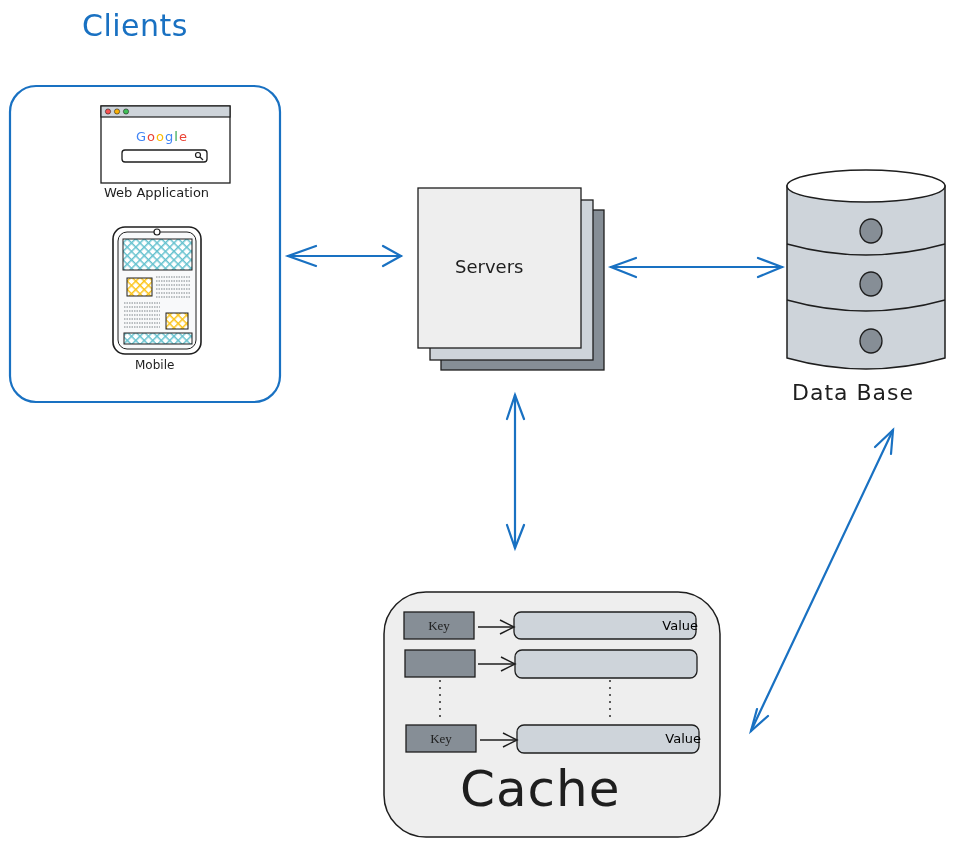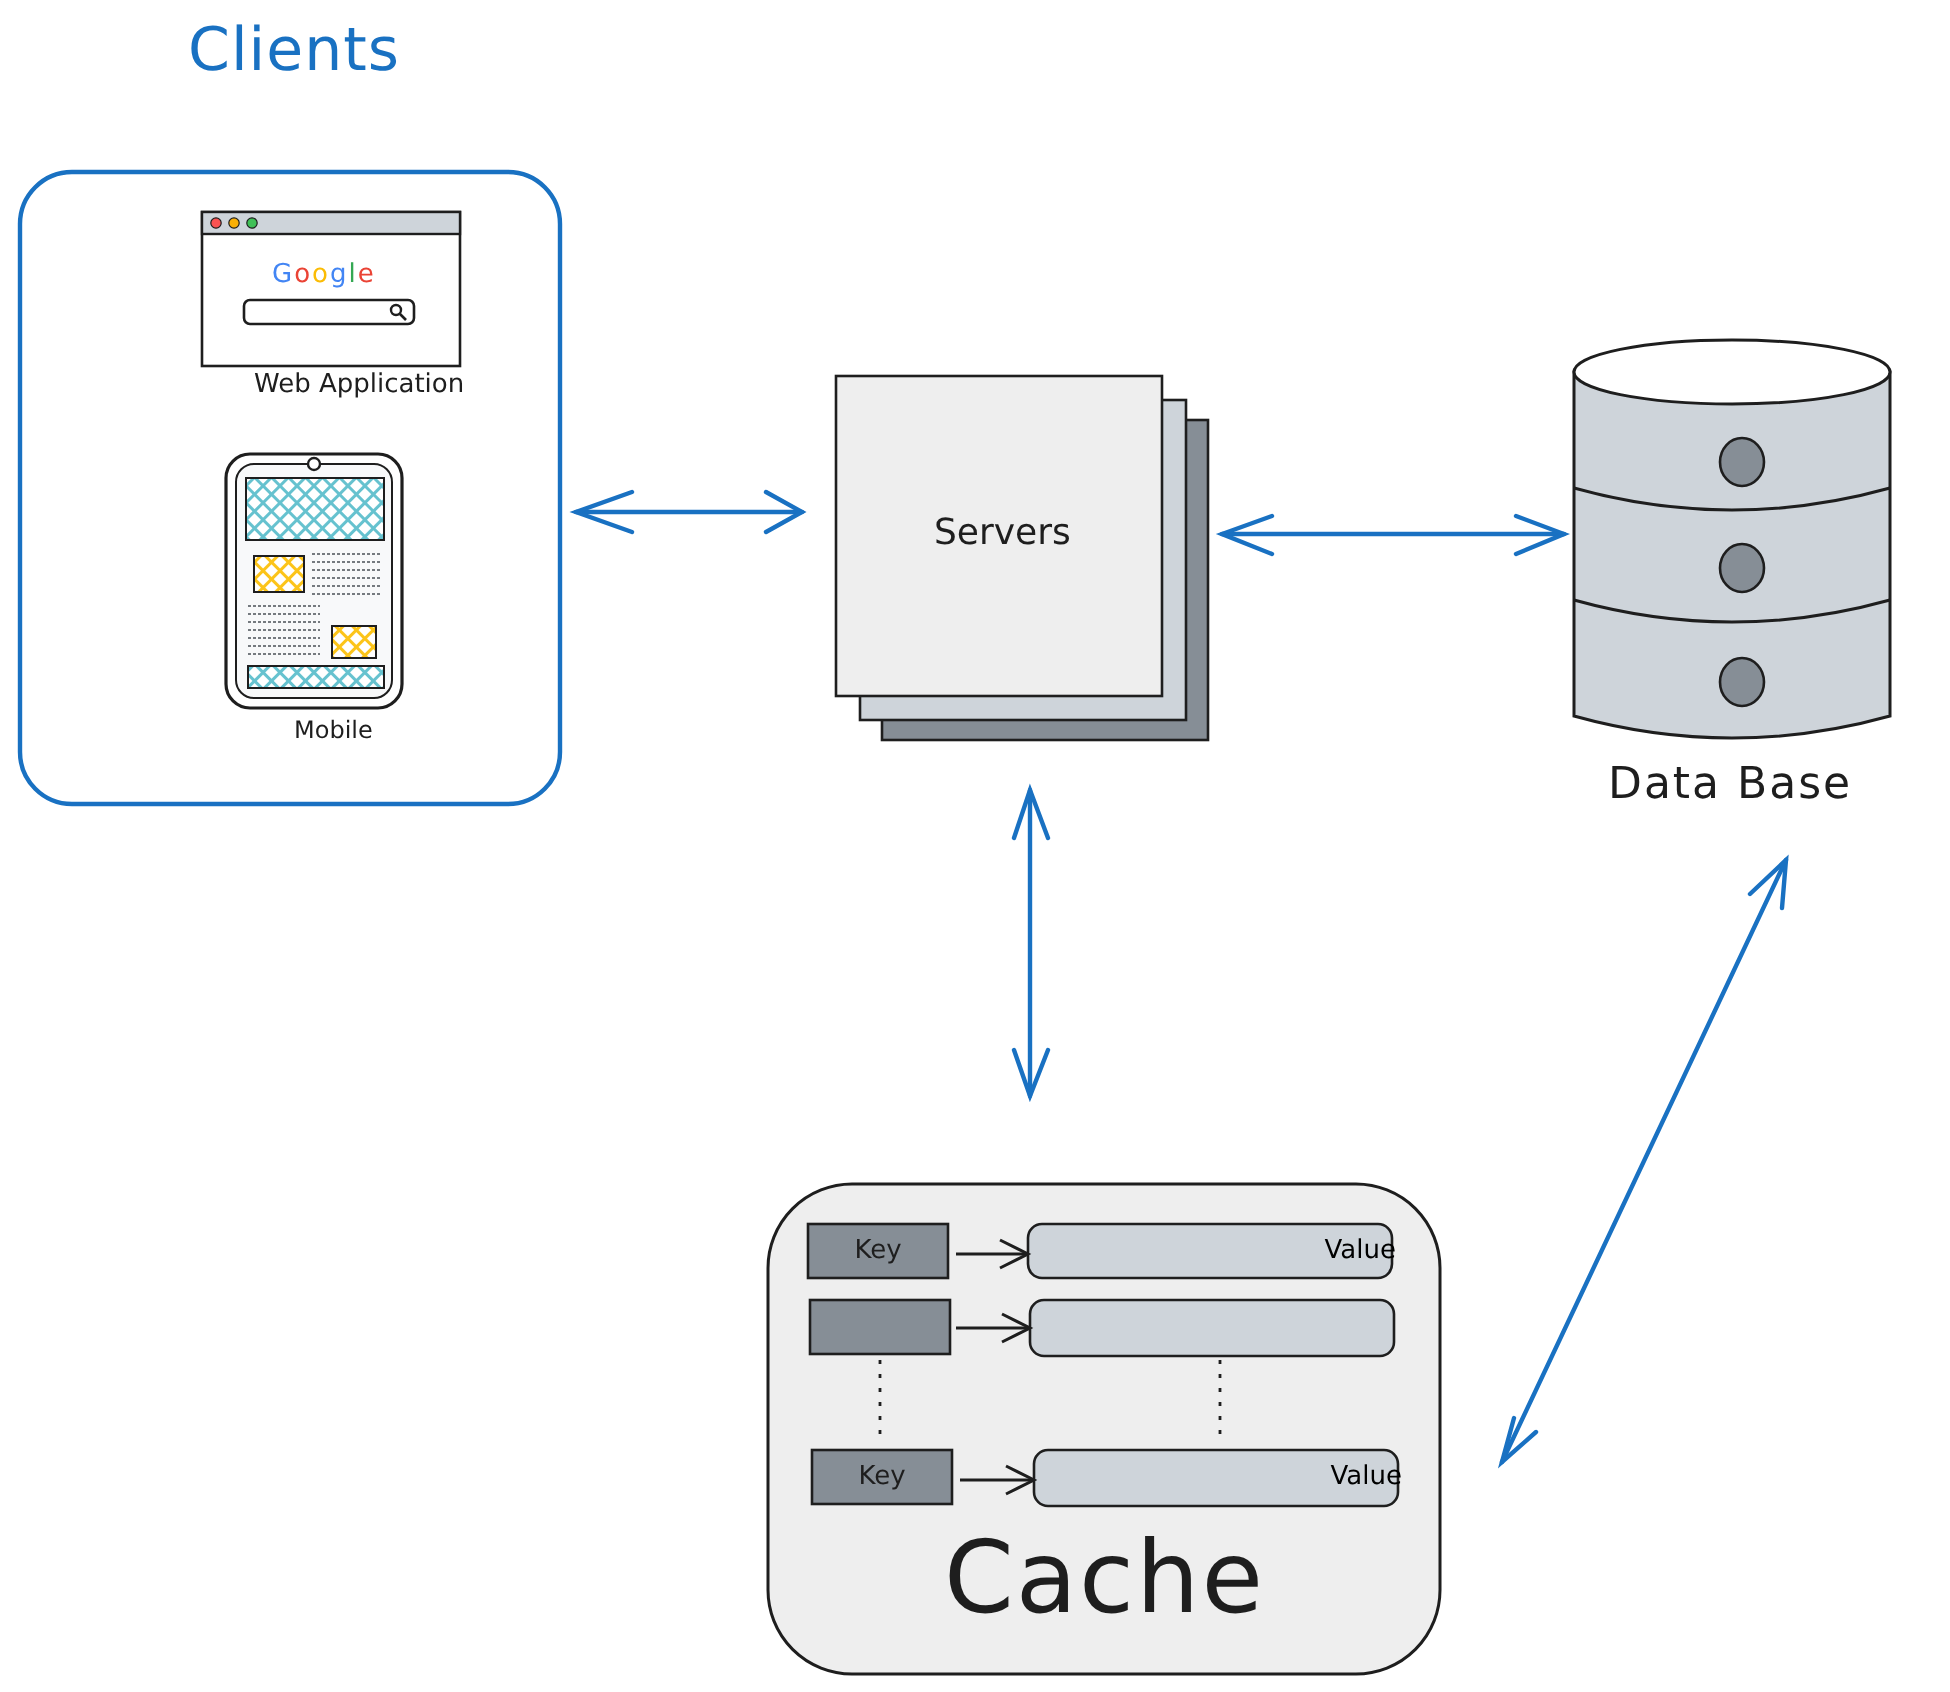--- a/index.html
+++ b/index.html
@@ -1,27 +1,27 @@
 <!DOCTYPE html>
 <html><head>
 <meta charset="utf-8">
 <style>
   html, body { margin: 0; padding: 0; background: #ffffff; }
   body { width: 975px; height: 846px; position: relative; overflow: hidden;
          font-family: "DejaVu Sans", sans-serif; }
   #canvas { position: absolute; left: 0; top: 0; }
   .hand { font-family: "DejaVu Sans", sans-serif; }
-  .lbl { position: absolute; white-space: nowrap; color: #1e1e1e; margin-left: 12px; }
+  .lbl { position: absolute; white-space: nowrap; color: #1e1e1e; }
   #clients-title { left: 82px; top: 8px; font-size: 30px; color: #1971c2; letter-spacing: 0.5px; }
-  #webapp-label { left: 115px; top: 185px; font-size: 13px; }
+  #webapp-label { left: 104px; top: 185px; font-size: 13px; }
   #mobile-label { left: 135px; top: 358px; font-size: 12px; text-align: right; }
   #servers-label { left: 455px; top: 256px; font-size: 18px; }
   #db-label { left: 792px; top: 380px; font-size: 22px; letter-spacing: 1px; }
   #cache-label { left: 460px; top: 760px; font-size: 50px; letter-spacing: 1px; text-align: center; }
-  .key-lbl { position: absolute; font-size: 13px; color: #1e1e1e; width: 70px; text-align: center; }
+  .key-lbl { position: absolute; font-size: 13px; color: #1e1e1e; width: 70px; text-align: center; font-family: Liberation Serif, serif; }
   .val-lbl { position: absolute; font-size: 13px; color: #000000; width: 184px; text-align: right; }
 </style>
 </head>
 <body>
 
 <svg id="canvas" width="975" height="846" viewBox="0 0 975 846" xmlns="http://www.w3.org/2000/svg">
   <defs>
     <pattern id="hatch-teal" width="6" height="6" patternUnits="userSpaceOnUse" patternTransform="rotate(45)">
       <rect width="6" height="6" fill="#ffffff"></rect>
       <line x1="0" y1="0" x2="0" y2="6" stroke="#66c2cf" stroke-width="3"></line>

